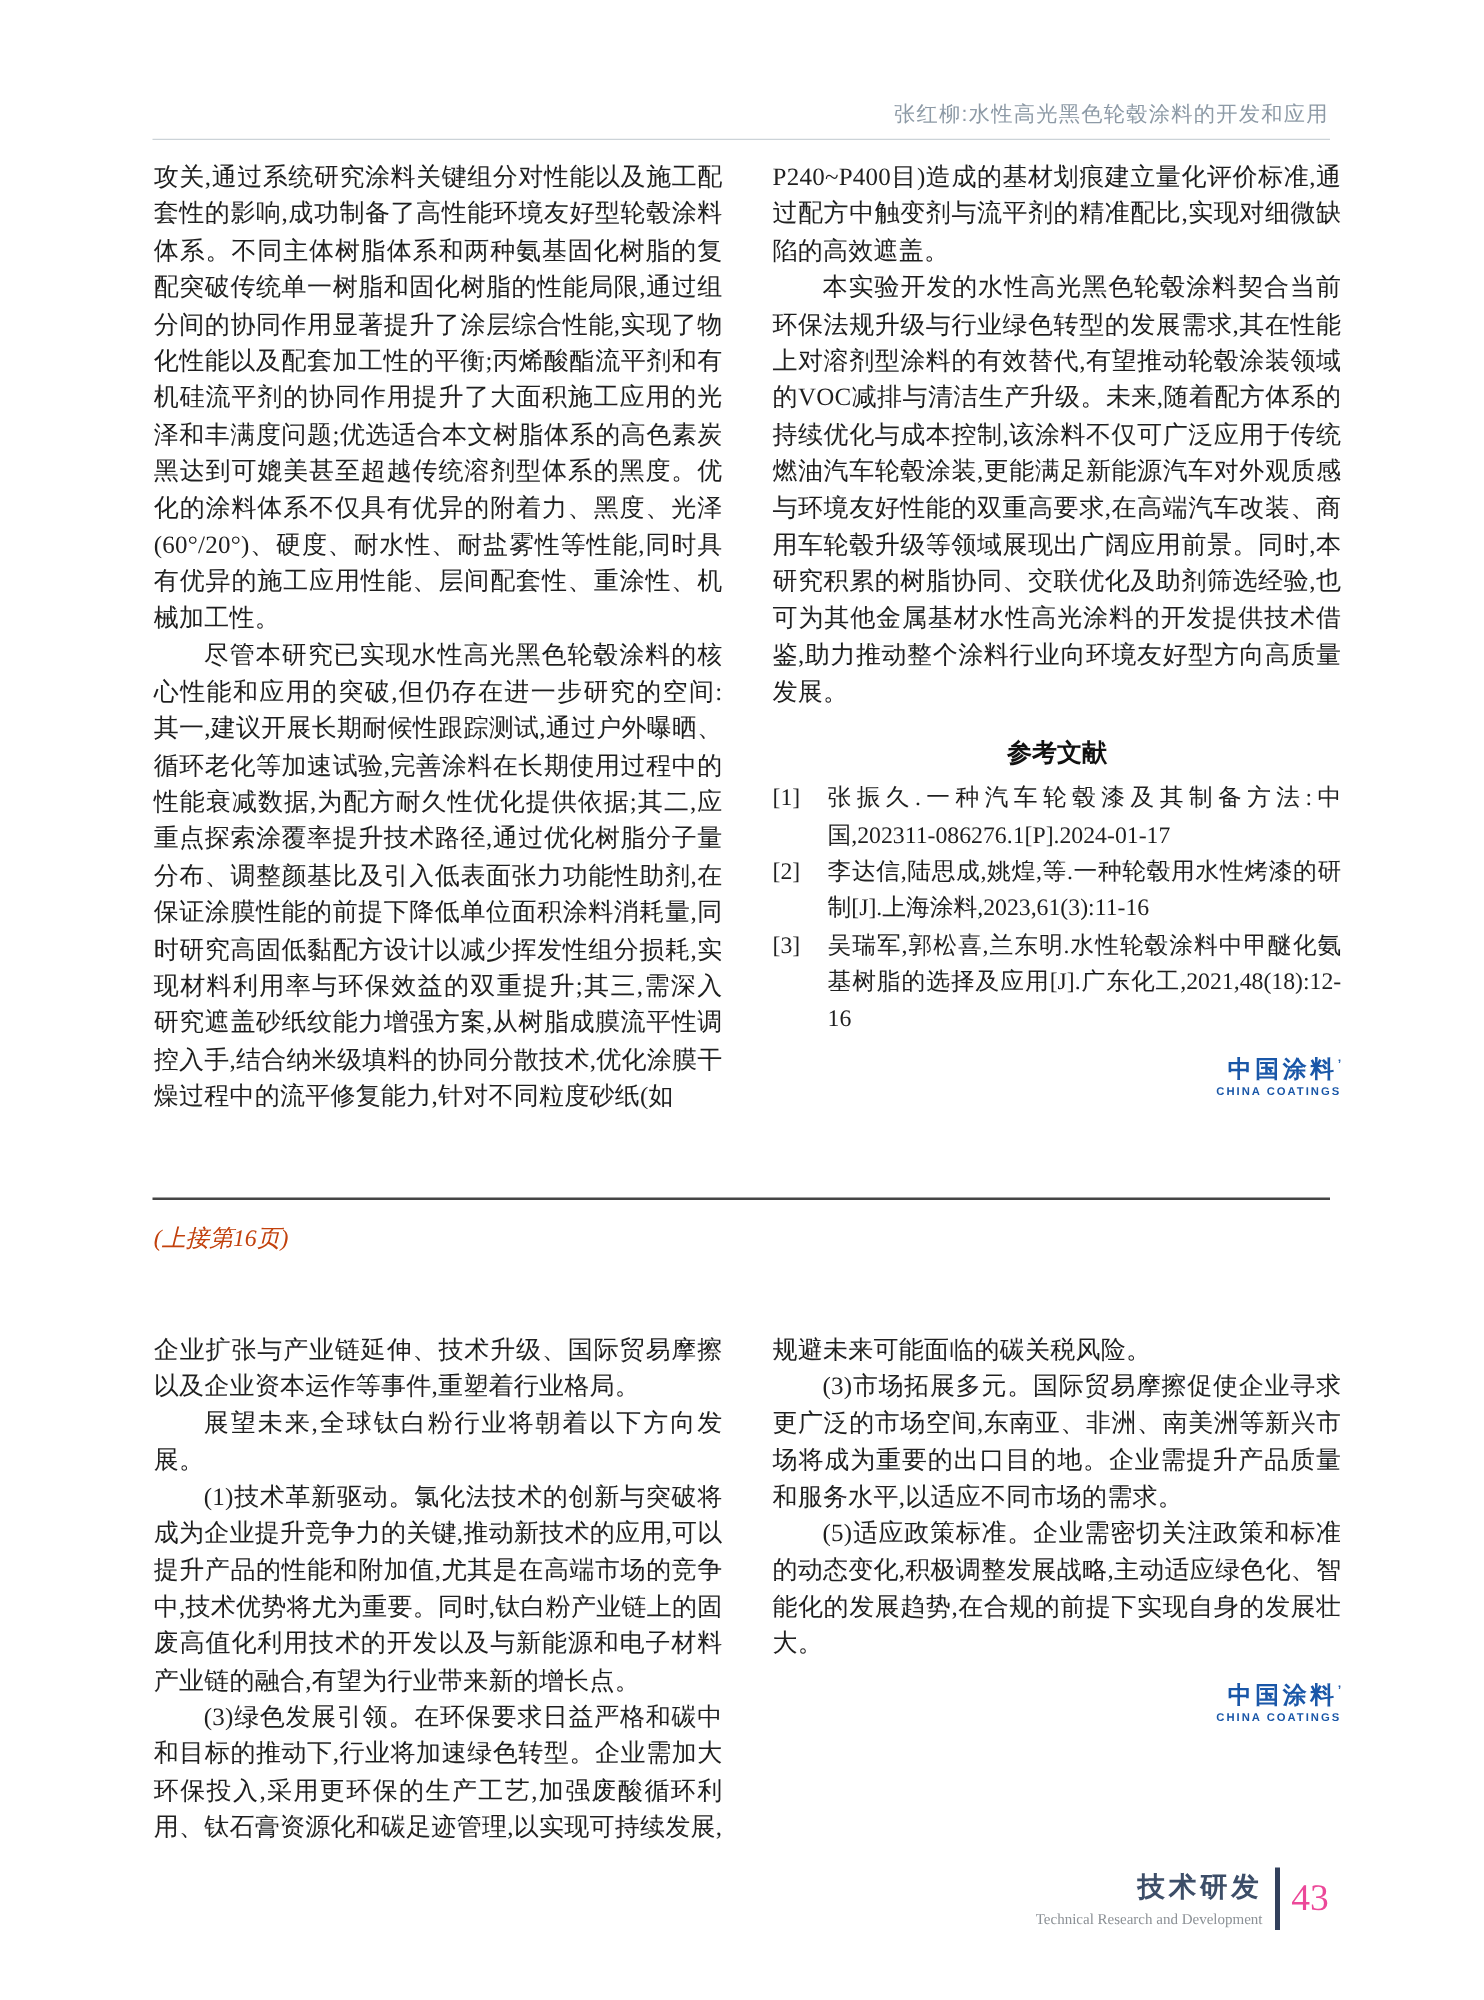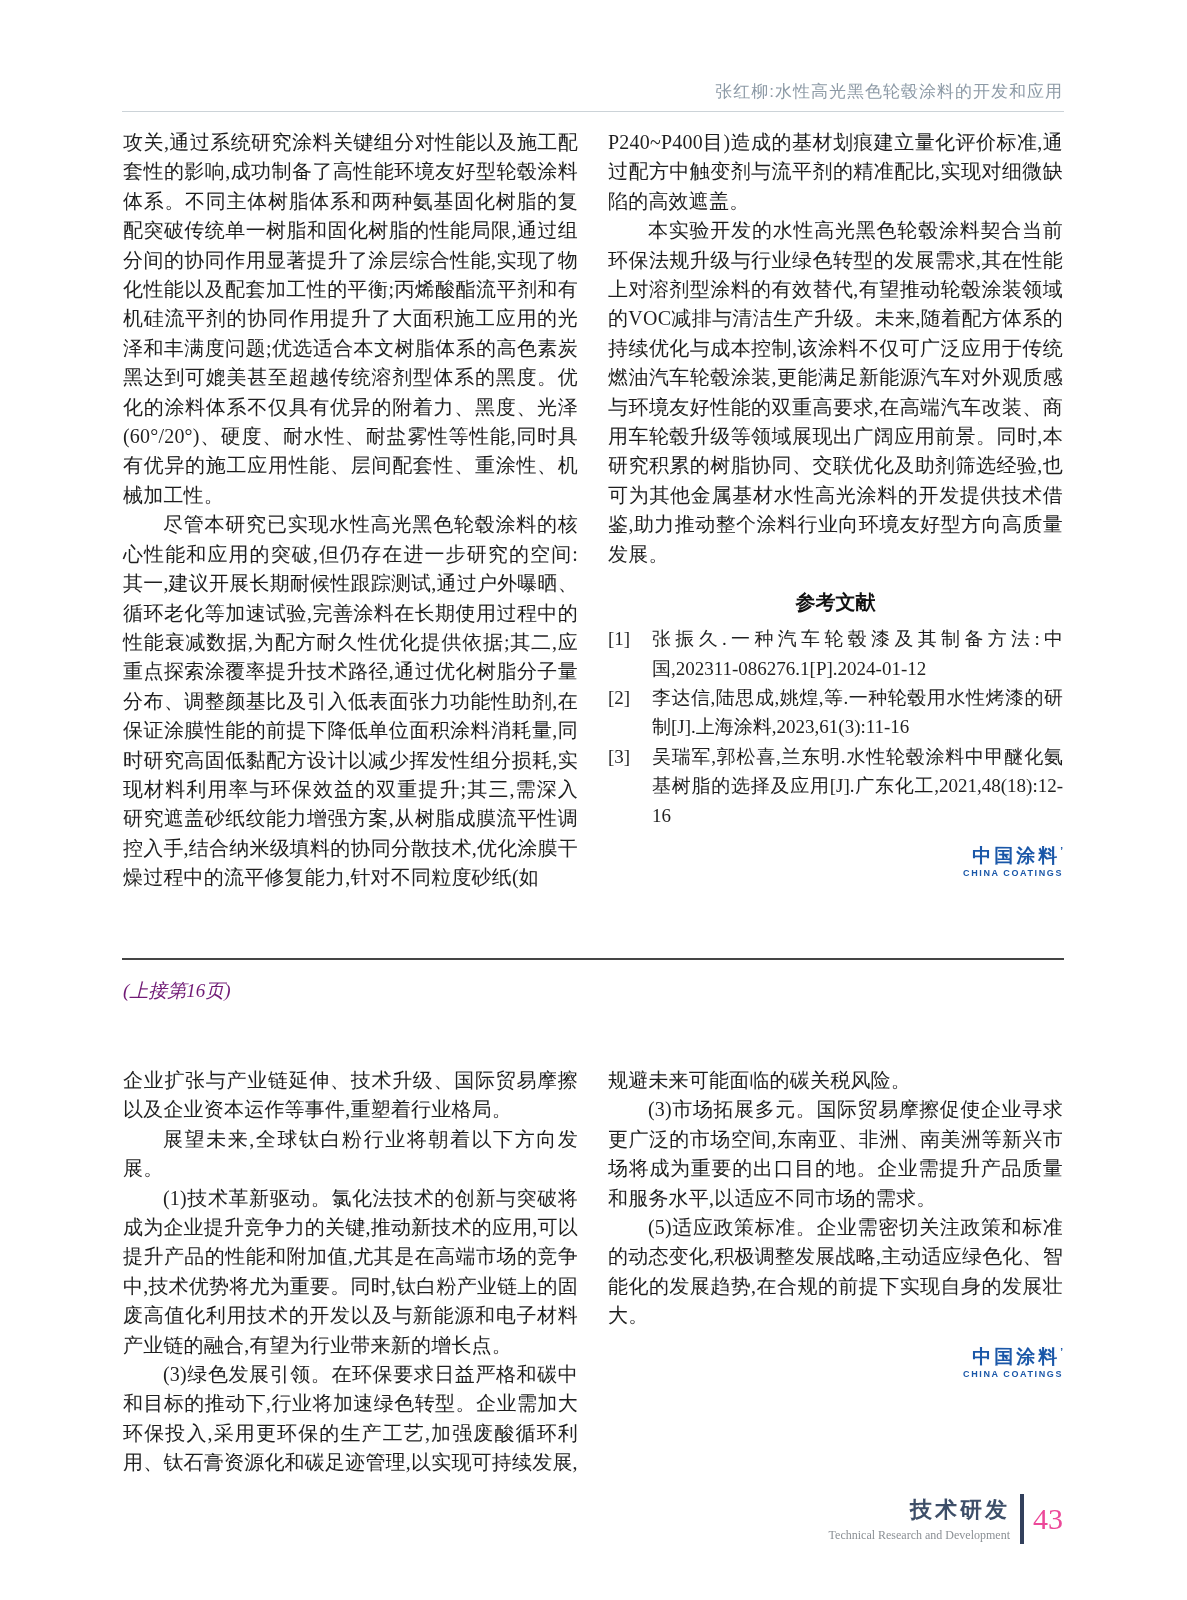--- a/index.html
+++ b/index.html
@@ -31,21 +31,21 @@
     height: 1px;
     background: #ccd3d8;
   }
 
   
   .columns {
     position: absolute;
     left: 123px;
     right: 124px;
     display: flex;
-    gap: 30px;
+    gap: 40px;
   }
   .columns.top { top: 128px; }
   .columns.bottom { top: 1066px; }
   .col { width: 455px; flex: none; }
 
   .col p {
     margin: 0;
     font-size: 20px;
     line-height: 29.4px;
     text-align: justify;
@@ -101,21 +101,21 @@
     right: 123px;
     height: 2px;
     background: #454545;
   }
   .continuation-note {
     position: absolute;
     top: 978px;
     left: 123px;
     font-size: 19px;
     font-style: italic;
-    color: #701a75;
+    color: #c2410c;
   }
 
   
   .page-footer {
     position: absolute;
     top: 1494px;
     right: 124px;
     display: flex;
     align-items: center;
   }
@@ -162,21 +162,21 @@
       <p class="indent">尽管本研究已实现水性高光黑色轮毂涂料的核心性能和应用的突破,但仍存在进一步研究的空间:其一,建议开展长期耐候性跟踪测试,通过户外曝晒、循环老化等加速试验,完善涂料在长期使用过程中的性能衰减数据,为配方耐久性优化提供依据;其二,应重点探索涂覆率提升技术路径,通过优化树脂分子量分布、调整颜基比及引入低表面张力功能性助剂,在保证涂膜性能的前提下降低单位面积涂料消耗量,同时研究高固低黏配方设计以减少挥发性组分损耗,实现材料利用率与环保效益的双重提升;其三,需深入研究遮盖砂纸纹能力增强方案,从树脂成膜流平性调控入手,结合纳米级填料的协同分散技术,优化涂膜干燥过程中的流平修复能力,针对不同粒度砂纸(如</p>
     </div>
     <div class="col">
       <p>P240~P400目)造成的基材划痕建立量化评价标准,通过配方中触变剂与流平剂的精准配比,实现对细微缺陷的高效遮盖。</p>
       <p class="indent">本实验开发的水性高光黑色轮毂涂料契合当前环保法规升级与行业绿色转型的发展需求,其在性能上对溶剂型涂料的有效替代,有望推动轮毂涂装领域的VOC减排与清洁生产升级。未来,随着配方体系的持续优化与成本控制,该涂料不仅可广泛应用于传统燃油汽车轮毂涂装,更能满足新能源汽车对外观质感与环境友好性能的双重高要求,在高端汽车改装、商用车轮毂升级等领域展现出广阔应用前景。同时,本研究积累的树脂协同、交联优化及助剂筛选经验,也可为其他金属基材水性高光涂料的开发提供技术借鉴,助力推动整个涂料行业向环境友好型方向高质量发展。</p>
 
       <h3 class="refs-heading">参考文献</h3>
 
       <div class="ref-item">
         <span class="ref-label">[1]</span>
-        <span class="ref-text">张振久.一种汽车轮毂漆及其制备方法:中国,202311-086276.1[P].2024-01-12</span>
+        <span class="ref-text">张振久.一种汽车轮毂漆及其制备方法:中国,202311-086276.1[P].2024-01-17</span>
       </div>
       <div class="ref-item">
         <span class="ref-label">[2]</span>
         <span class="ref-text">李达信,陆思成,姚煌,等.一种轮毂用水性烤漆的研制[J].上海涂料,2023,61(3):11-16</span>
       </div>
       <div class="ref-item">
         <span class="ref-label">[3]</span>
         <span class="ref-text">吴瑞军,郭松喜,兰东明.水性轮毂涂料中甲醚化氨基树脂的选择及应用[J].广东化工,2021,48(18):12-16</span>
       </div>
 

